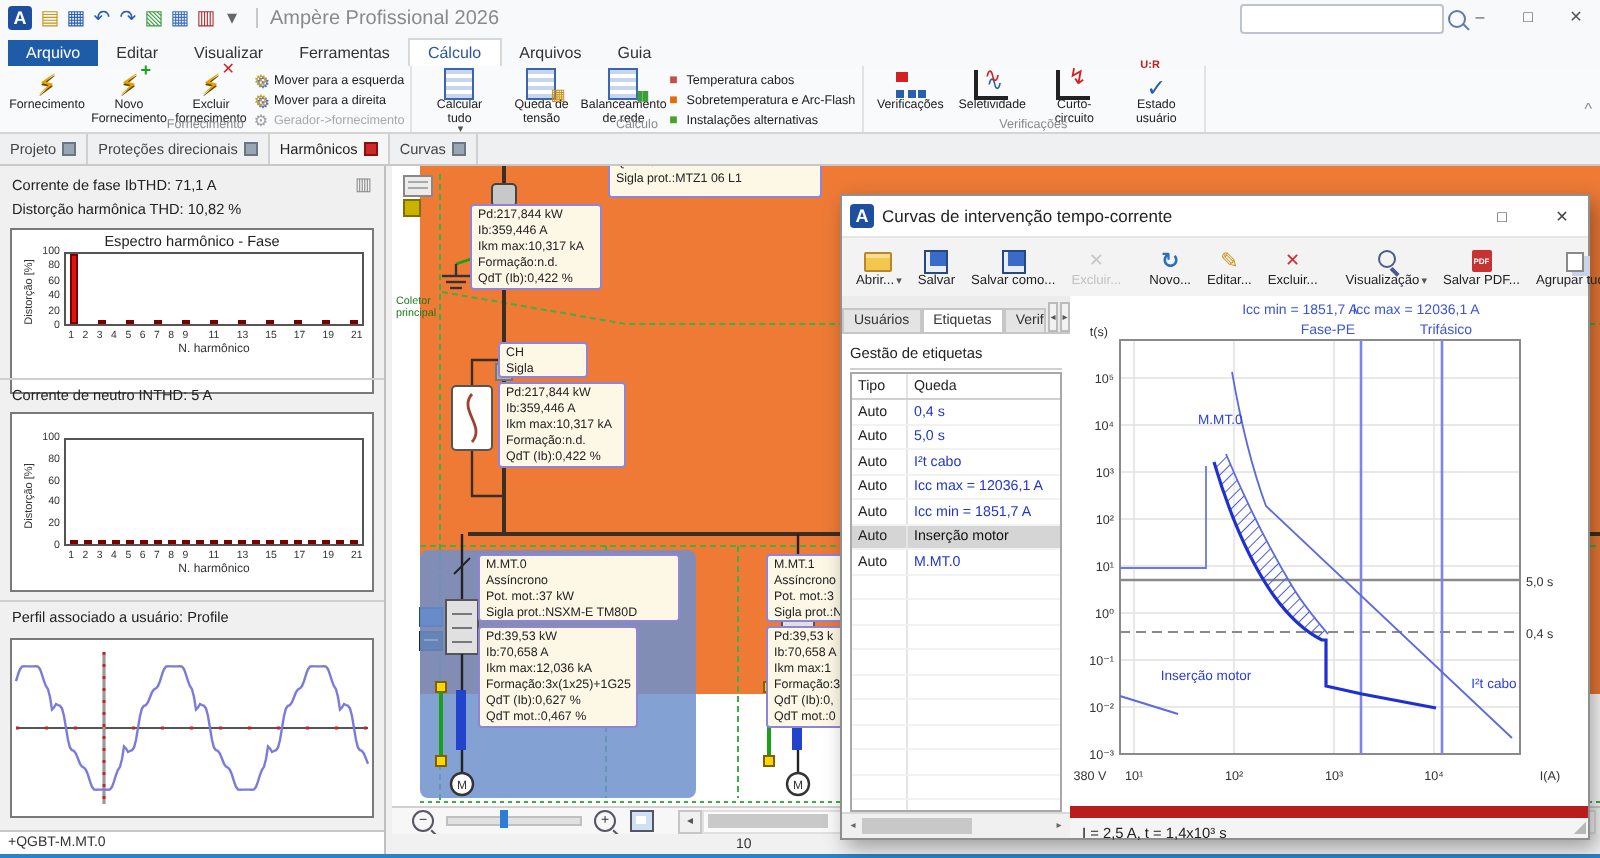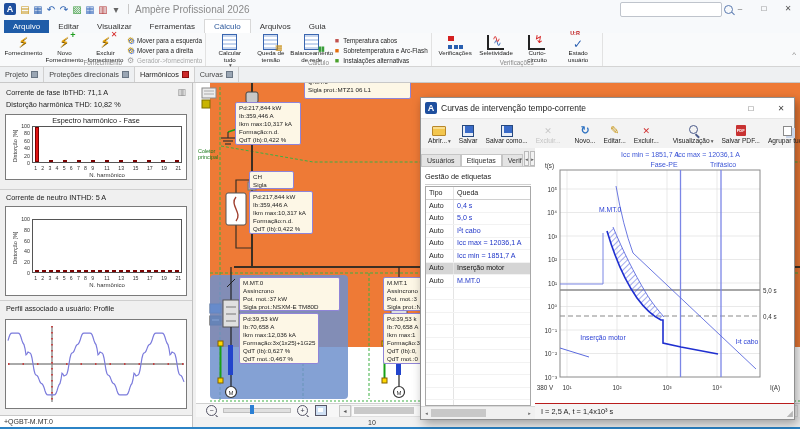--- a/index.html
+++ b/index.html
@@ -135,21 +135,21 @@
   .tc1{width:28px;padding:1.5px 3px 0;border-right:1px solid #e4e4e4;font-size:7.1px;color:#222;box-sizing:border-box}
   .tc2{flex:1;padding:1.5px 3px 0;font-size:7.1px;color:#2036c8;white-space:nowrap;overflow:hidden}
   .trow.head .tc2{color:#222}
   .trow.sel{background:#d5d5d5}
   .trow.sel .tc2{color:#111}
   .hscroll{position:absolute;left:0;right:0;bottom:0;height:12px;background:#f0f0f0;border-top:1px solid #d8d8d8;display:flex;align-items:center;padding:0 1px}
   .hs2-arrow{width:9px;height:9px;display:flex;align-items:center;justify-content:center;font-size:5px;color:#666}
   .hs2-track{flex:1;height:8px;background:#f0f0f0;position:relative}
   .hs2-thumb{position:absolute;left:0;top:0;width:58%;height:8px;background:#c8c8c8}
   .dlg-right{position:absolute;left:114px;right:0;top:50px;bottom:0;background:#fff}
-  .dlg-status{position:absolute;left:0;right:0;bottom:0;height:16px;border-top:1px solid #b91c1c;background:#f4f4f4;font-size:7.4px;color:#222;padding:3px 6px;box-sizing:border-box}
+  .dlg-status{position:absolute;left:0;right:0;bottom:0;height:16px;border-top:6px solid #b91c1c;background:#f4f4f4;font-size:7.4px;color:#222;padding:3px 6px;box-sizing:border-box}
   .grip{position:absolute;right:1px;bottom:1px;font-size:8px;color:#b8b8b8}
   .tk{font-size:6.3px;fill:#333}
   .blue-lbl{font-size:6.8px;fill:#2a3fd4}
   .ann{font-size:7px;fill:#3c55d6}
 </style>
 </head>
 <body>
 
 <div id="screen">
 
@@ -296,21 +296,21 @@
           <span class="stab-ic"></span>
         </span>
       </span>
   </div>
 
   <div class="lpanel">
     <div class="lp-row" style="top:5px">Corrente de fase IbTHD: 71,1 A</div>
     <span class="lp-ic">▥</span>
     <div class="lp-row" style="top:17px">Distorção harmônica THD: 10,82 %</div>
 
-    <div class="cbox" id="spec1" style="top:31px;height:66px">
+    <div class="cbox" id="spec1" style="top:31px;height:83px">
       <div class="ctitle">Espectro harmônico - Fase</div>
       <div class="ylab" style="top:28px">Distorção [%]</div>
       <div class="yticks" style="top: 11px; height: 37px;">
           <div class="ytick" style="top: -3px;">100</div>
           <div class="ytick" style="top: 4.4px;">80</div>
           <div class="ytick" style="top: 11.8px;">60</div>
           <div class="ytick" style="top: 19.2px;">40</div>
           <div class="ytick" style="top: 26.6px;">20</div>
           <div class="ytick" style="top: 34px;">0</div>
         </div>

